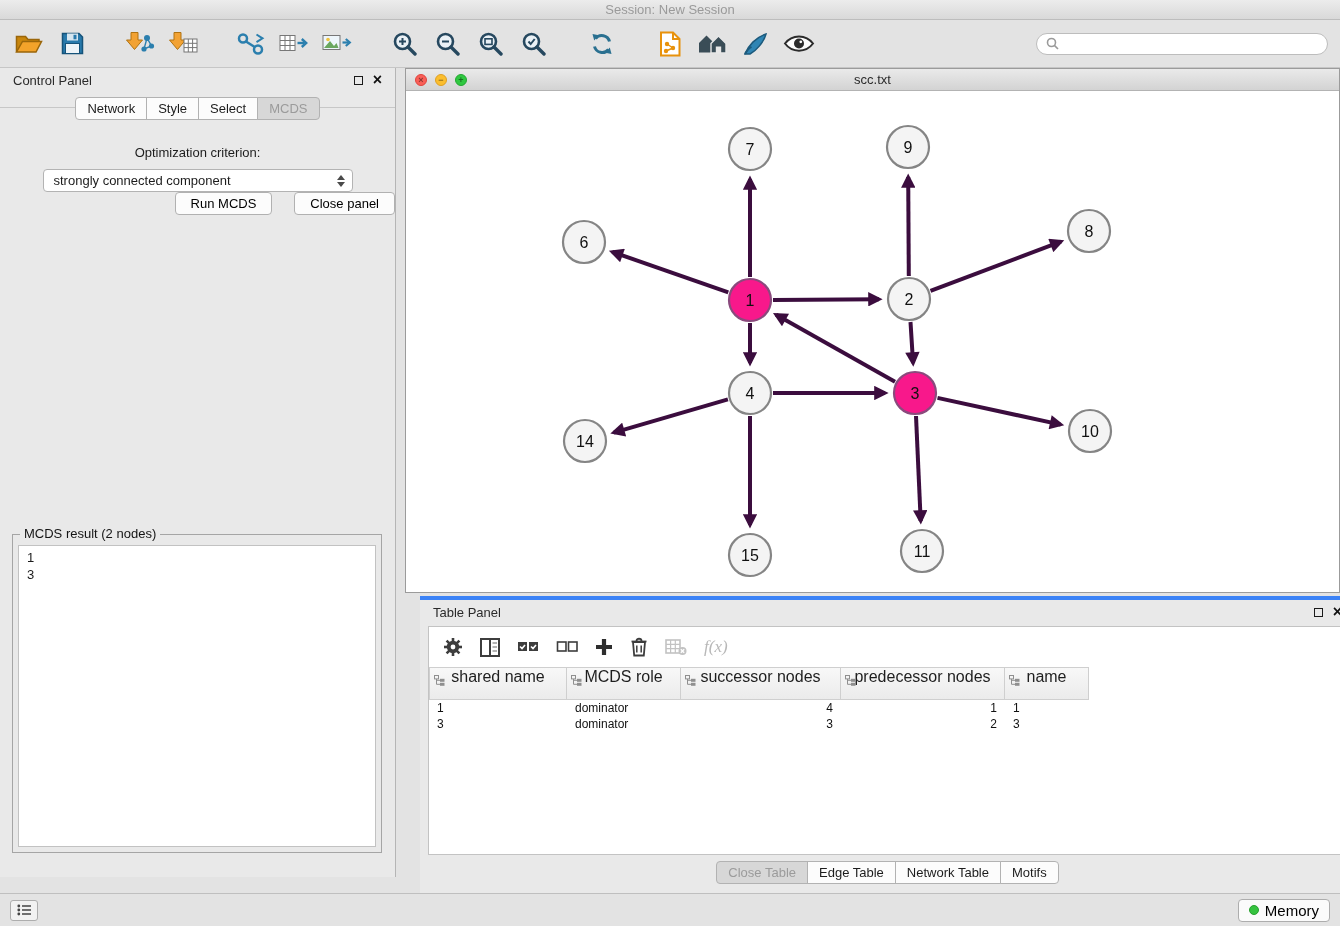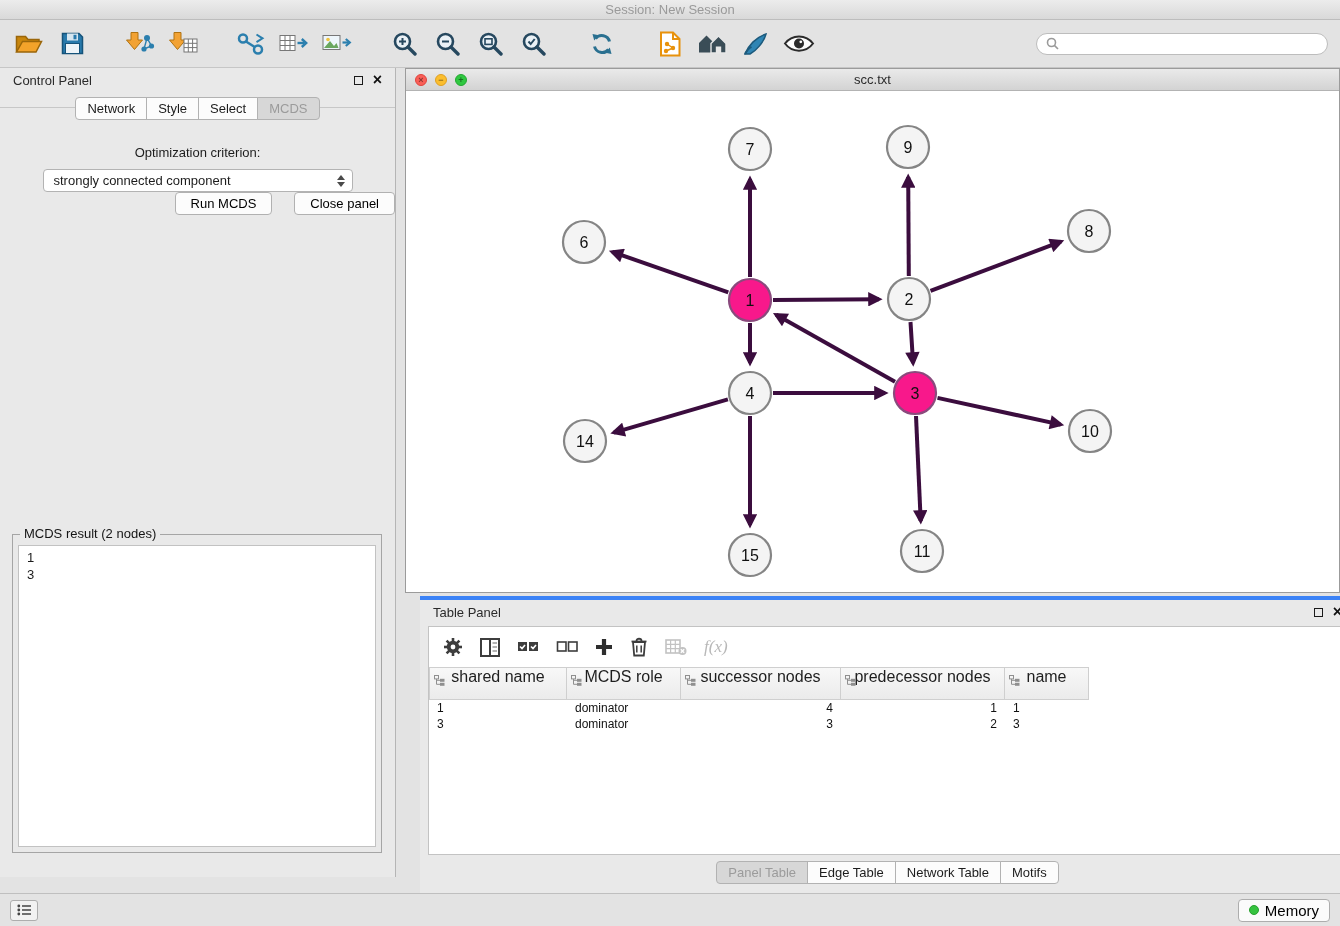--- a/index.html
+++ b/index.html
@@ -540,21 +540,21 @@
           <div class="tp-td" style="width: 138px; text-align: left;">3</div>
           <div class="tp-td" style="width: 114px; text-align: left;">dominator</div>
           <div class="tp-td" style="width: 160px; text-align: right;">3</div>
           <div class="tp-td" style="width: 164px; text-align: right;">2</div>
           <div class="tp-td" style="width: 84px; text-align: left;">3</div>
         </div>
       </div>
   </div>
 
   <div class="tp-tabs">
-    <div class="seg-tab active">Panel Table</div>
+    <div class="seg-tab active">Close Table</div>
     <div class="seg-tab">Edge Table</div>
     <div class="seg-tab">Network Table</div>
     <div class="seg-tab">Motifs</div>
   </div>
 </div>
 
 <div class="statusbar">
   <button class="status-list-btn">
     <svg width="14" height="12" viewBox="0 0 14 12">
       <circle cx="1.8" cy="2" r="1.4" fill="#444"></circle>

